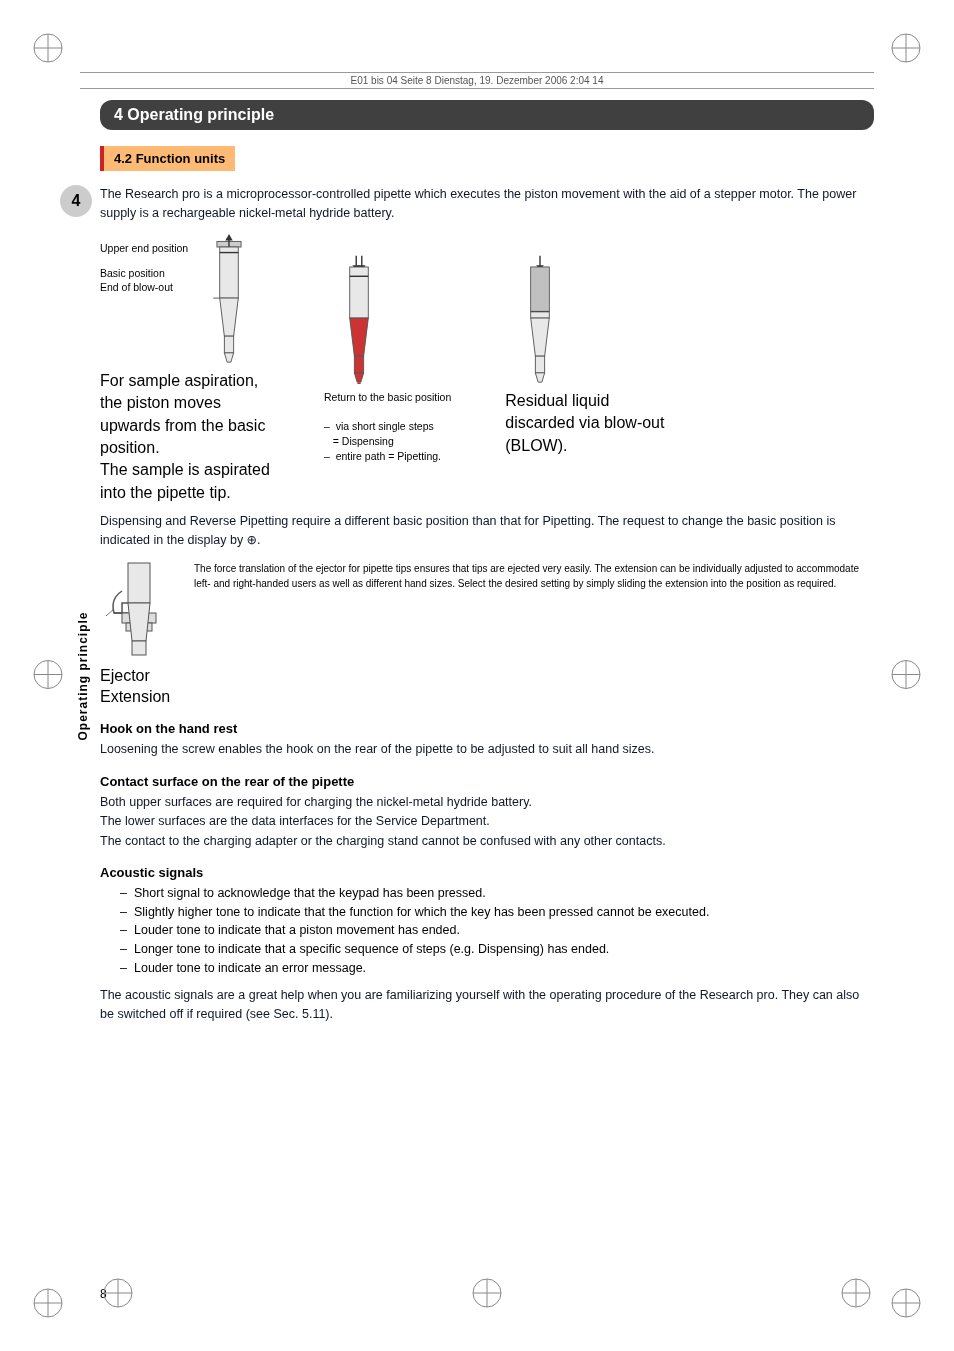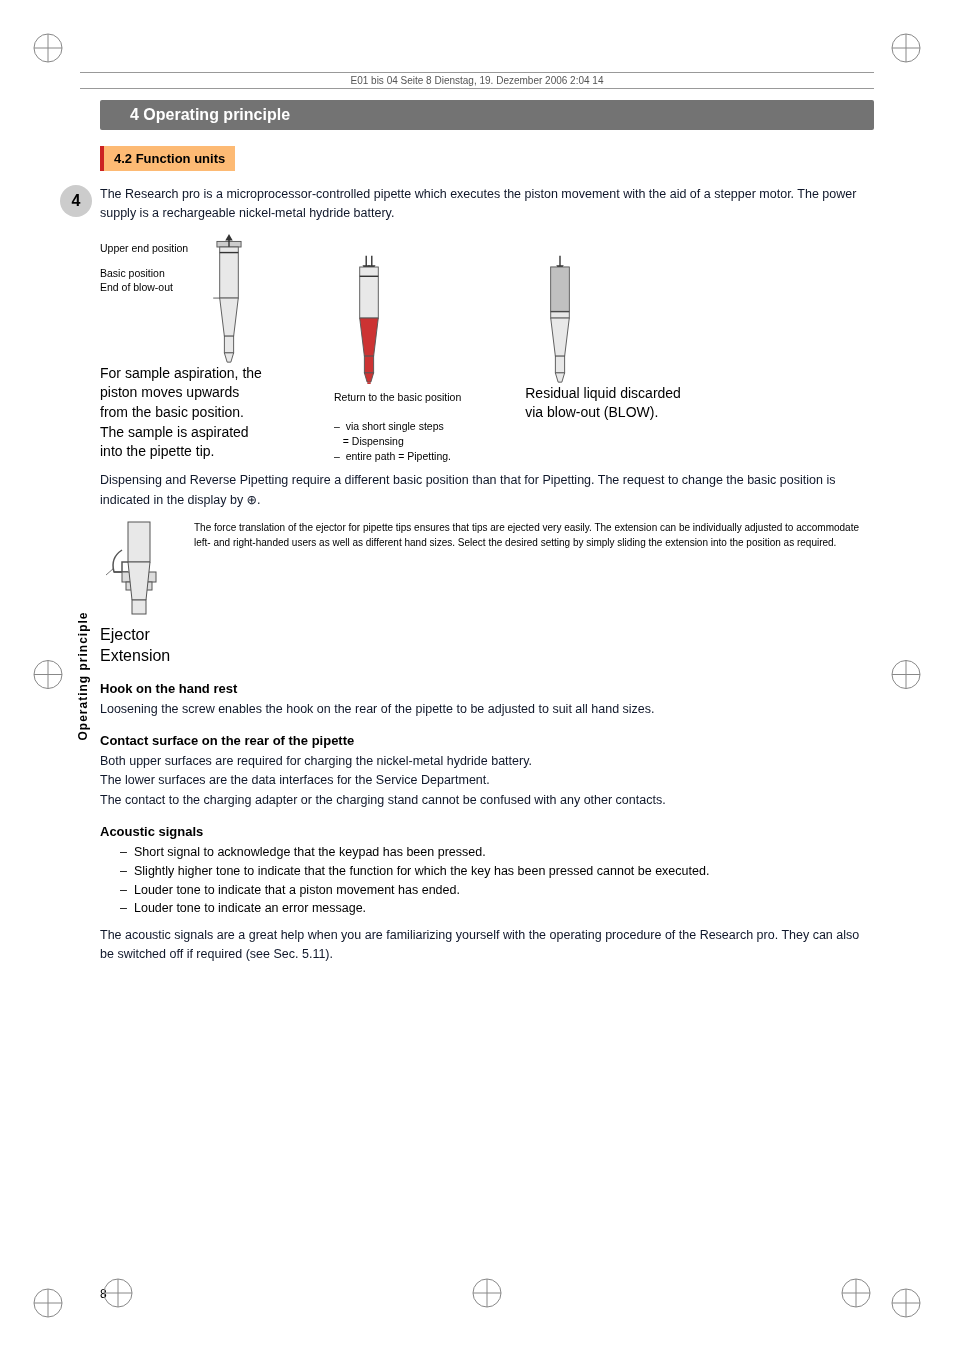--- a/index.html
+++ b/index.html
@@ -101,27 +101,27 @@
     .content {
       position: absolute;
       top: 100px;
       left: 100px;
       right: 80px;
       bottom: 80px;
     }
 
     
     .section-header {
-      background: #737373;
+      background: #404040;
       color: #fff;
-      padding: 6px 30px;
+      padding: 6px 14px;
       font-size: 16px;
       font-weight: bold;
       margin-bottom: 16px;
-      border-radius: 2px;
+      border-radius: 12px;
     }
 
     
     .subsection-header {
       background: #fdba74;
       border-left: 4px solid #cc2222;
       padding: 5px 10px;
       font-size: 13px;
       font-weight: bold;
       color: #000;
@@ -200,21 +200,21 @@
 
     
     .pipette-svg {
       width: 70px;
       height: 130px;
     }
 
     .diagram-group {
       display: flex;
       flex-direction: row;
-      gap: 44px;
+      gap: 34px;
       margin: 10px 0 0 0;
       align-items: flex-start;
     }
 
     .diagram-item {
       display: flex;
       flex-direction: column;
       align-items: flex-start;
       position: relative;
     }
@@ -235,23 +235,23 @@
     }
 
     .diag-label {
       font-size: 10.5px;
       white-space: nowrap;
       line-height: 1.3;
       margin-bottom: 12px;
     }
 
     .diag-caption {
-      font-size: 14px;
+      font-size: 16px;
       line-height: 1.4;
-      margin-top: 0;
+      margin-top: 6px;
       max-width: 170px;
     }
 
     .diag-caption-center {
       font-size: 10.5px;
       line-height: 1.4;
       margin-top: 6px;
       max-width: 160px;
       text-align: left;
     }
@@ -460,20 +460,21 @@
     </div>
 
     
     <div class="section-title">
       <span>Acoustic signals</span>
     </div>
     <ul class="bullet-list">
       <li>Short signal to acknowledge that the keypad has been pressed.</li>
       <li>Slightly higher tone to indicate that the function for which the key has been pressed cannot be executed.</li>
       <li>Louder tone to indicate that a piston movement has ended.</li>
+      <li>Longer tone to indicate that a specific sequence of steps (e.g. Dispensing) has ended.</li>
       <li>Louder tone to indicate an error message.</li>
     </ul>
     <div class="body-text">The acoustic signals are a great help when you are familiarizing yourself with the operating procedure of the Research pro. They can also be switched off if required (see Sec. 5.11).</div>
 
   </div>
 
   <div class="page-number">8</div>
 
   <div class="bottom-marks">
     <svg width="36" height="36" viewBox="0 0 36 36">

